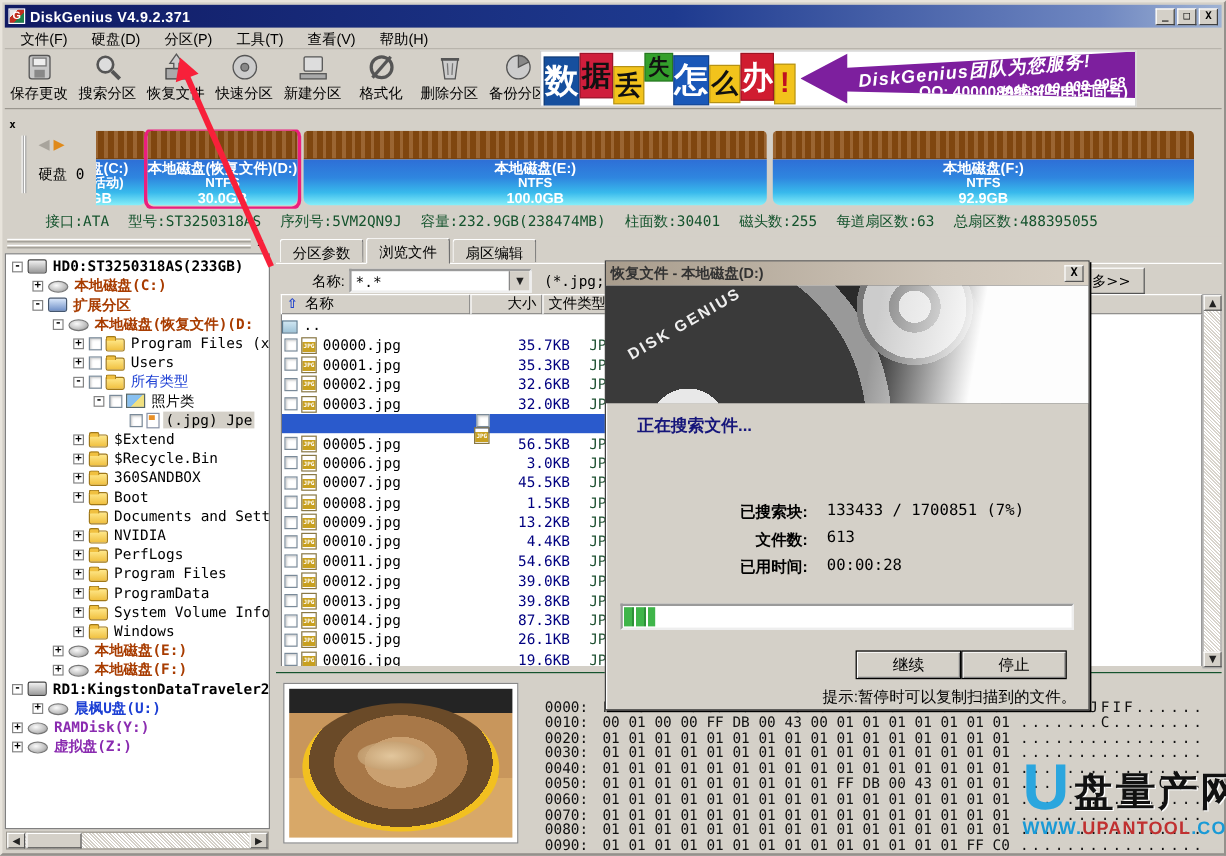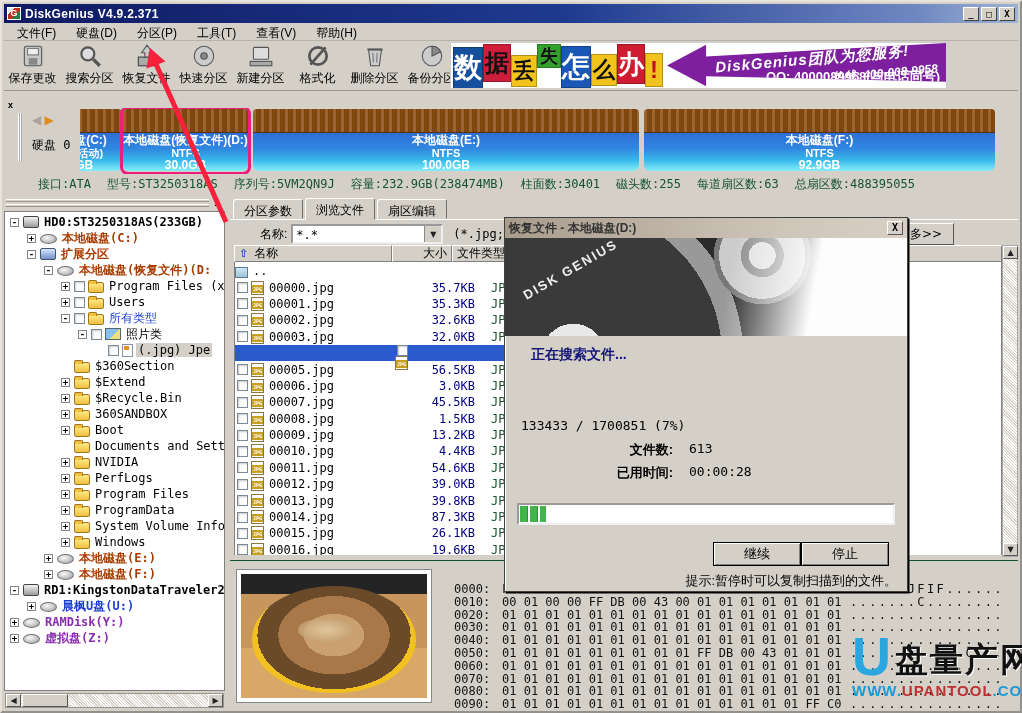--- a/index.html
+++ b/index.html
@@ -445,26 +445,20 @@
           <span class="tl">照片类</span>
         </div>
 
         <div class="titem" style="padding-left:89px">
           <span class="texp"></span>
           <span class="tcb"></span>
           <span class="ti file"></span>
           <span class="tl jsel">(.jpg) Jpe</span>
         </div>
 
-        <div class="titem" style="padding-left:55px">
-          <span class="texp"></span>
-
-          <span class="ti folder"></span>
-          <span class="tl">$360Section</span>
-        </div>
 
         <div class="titem" style="padding-left:55px">
           <span class="texp">+</span>
 
           <span class="ti folder"></span>
           <span class="tl">$Extend</span>
         </div>
 
         <div class="titem" style="padding-left:55px">
           <span class="texp">+</span>
@@ -848,20 +842,21 @@
       <span>恢复文件 - 本地磁盘(D:)</span>
       <div class="dclose">X</div>
     </div>
     <div class="dimg">
       <span>DISK GENIUS</span>
     </div>
     <div class="dstatus">正在搜索文件...</div>
     <div class="dstats">
 
         <div class="drow">
+          <span class="dk">已搜索块:</span>
           <span class="dv">133433 / 1700851 (7%)</span>
         </div>
 
         <div class="drow">
           <span class="dk">文件数:</span>
           <span class="dv">613</span>
         </div>
 
         <div class="drow">
           <span class="dk">已用时间:</span>

